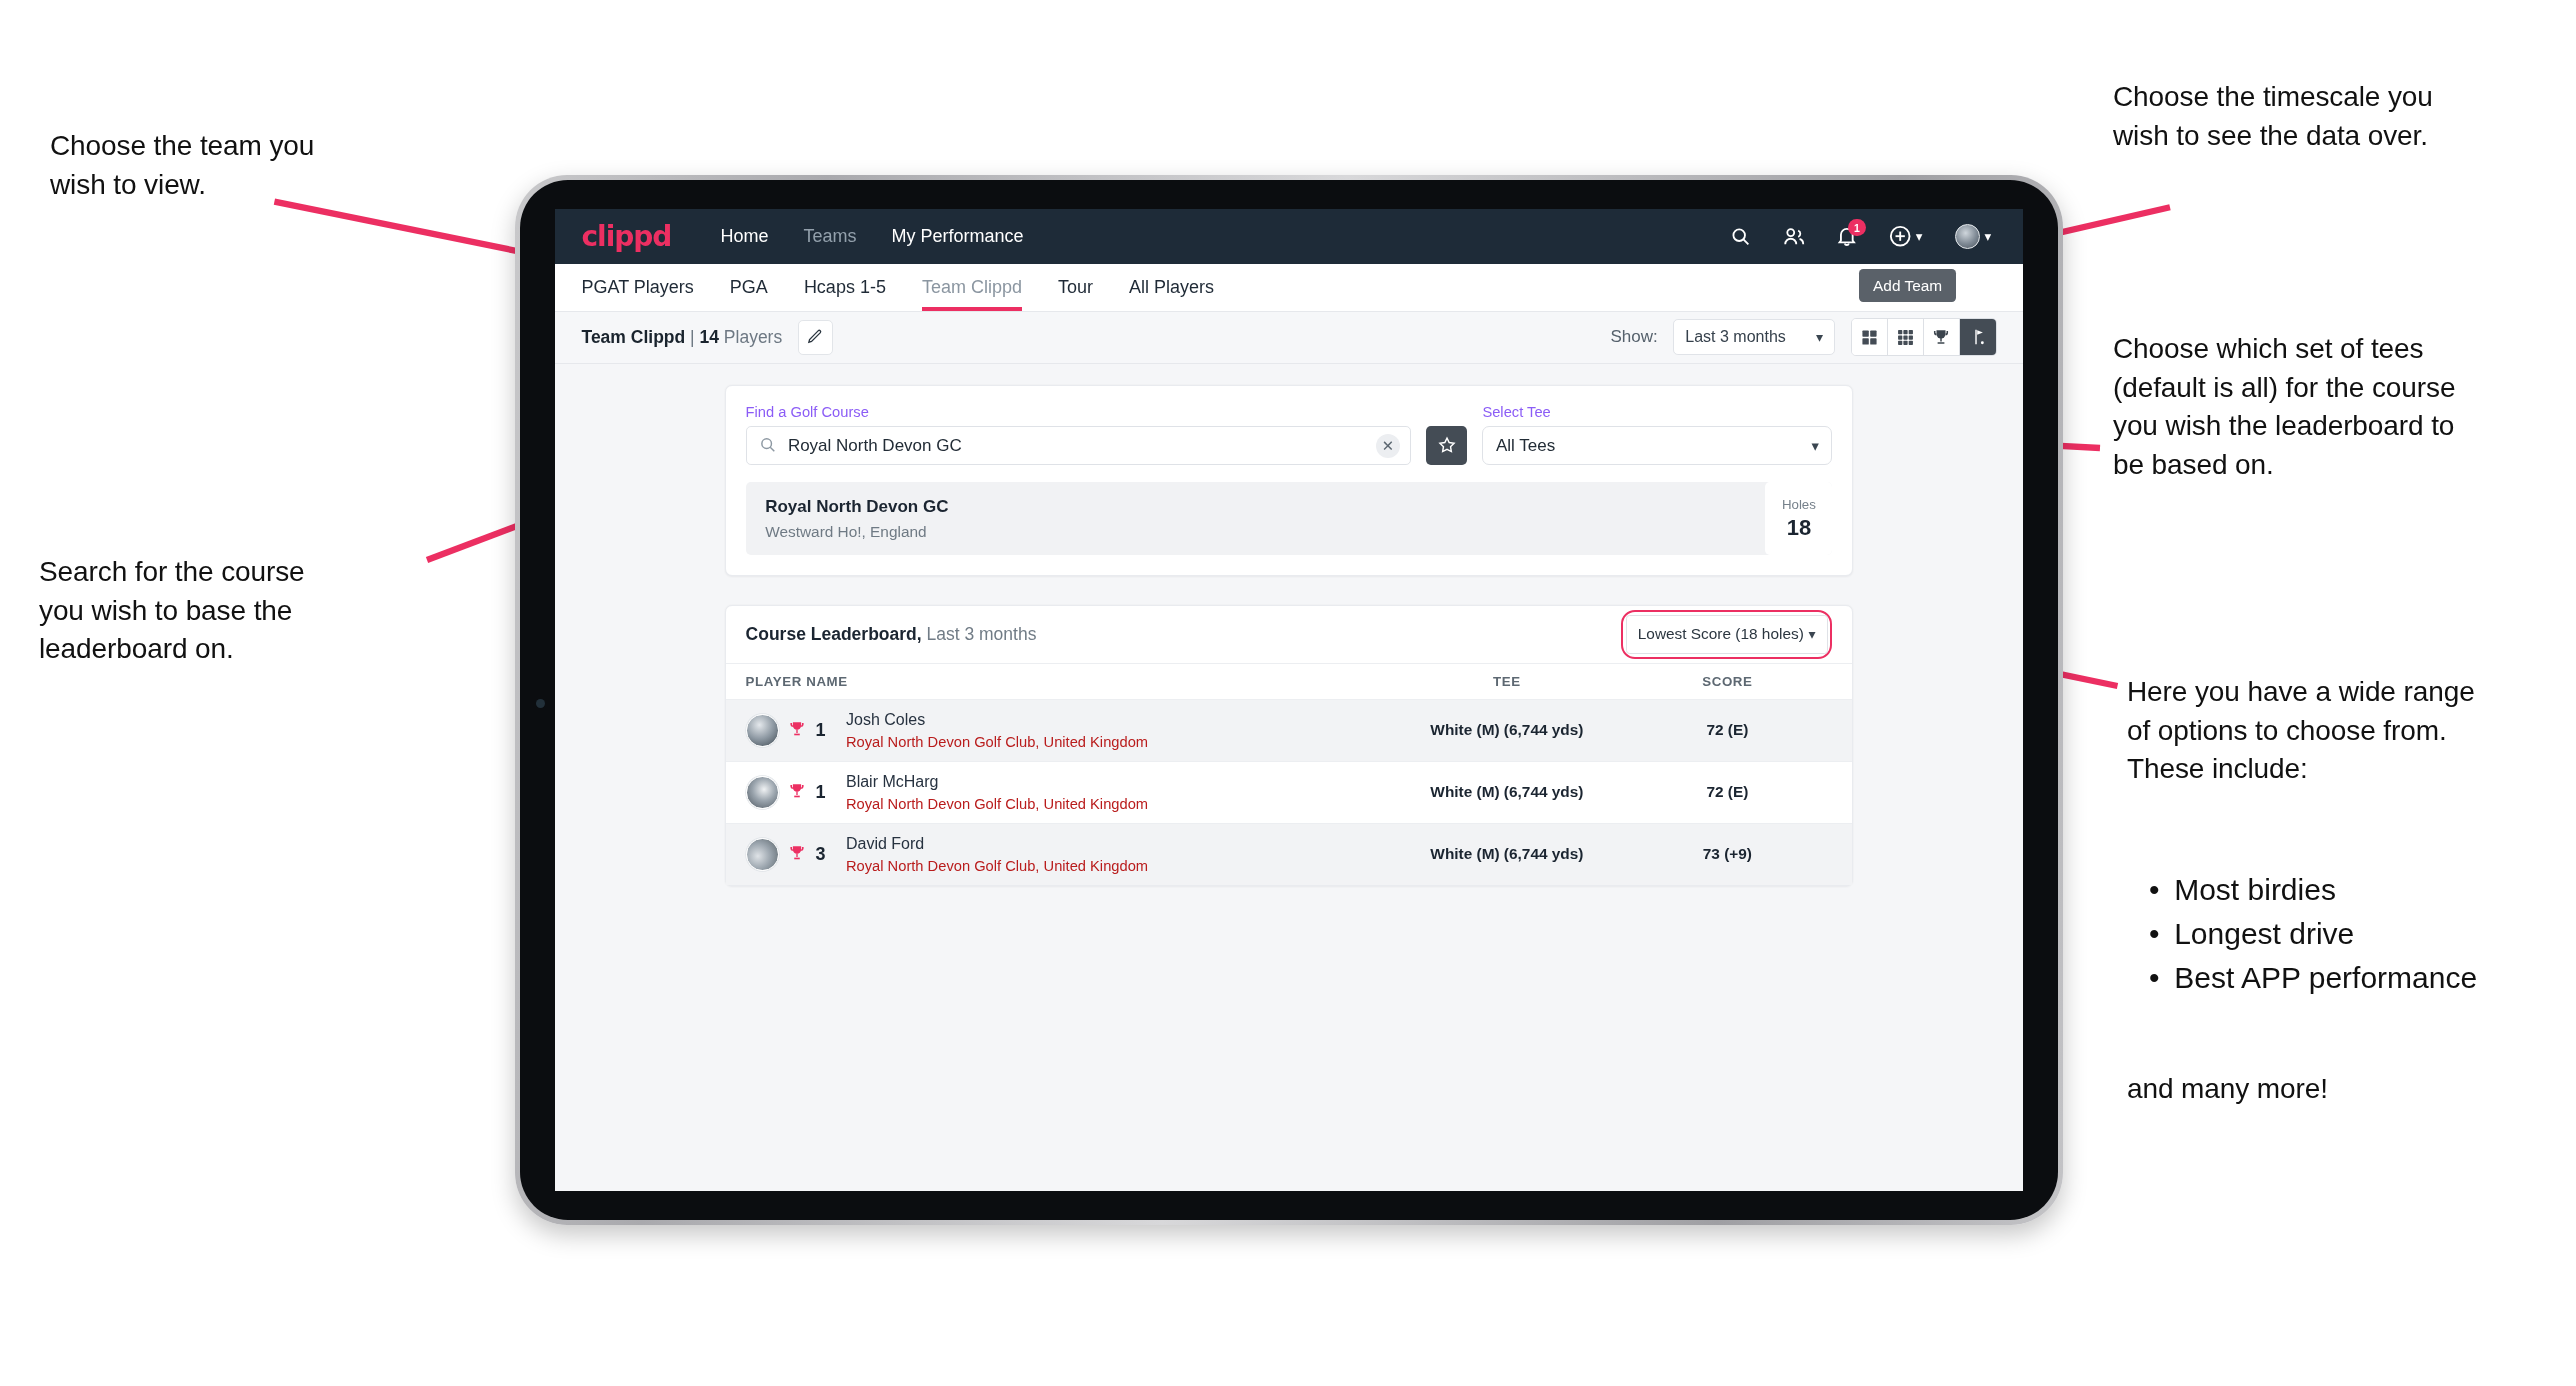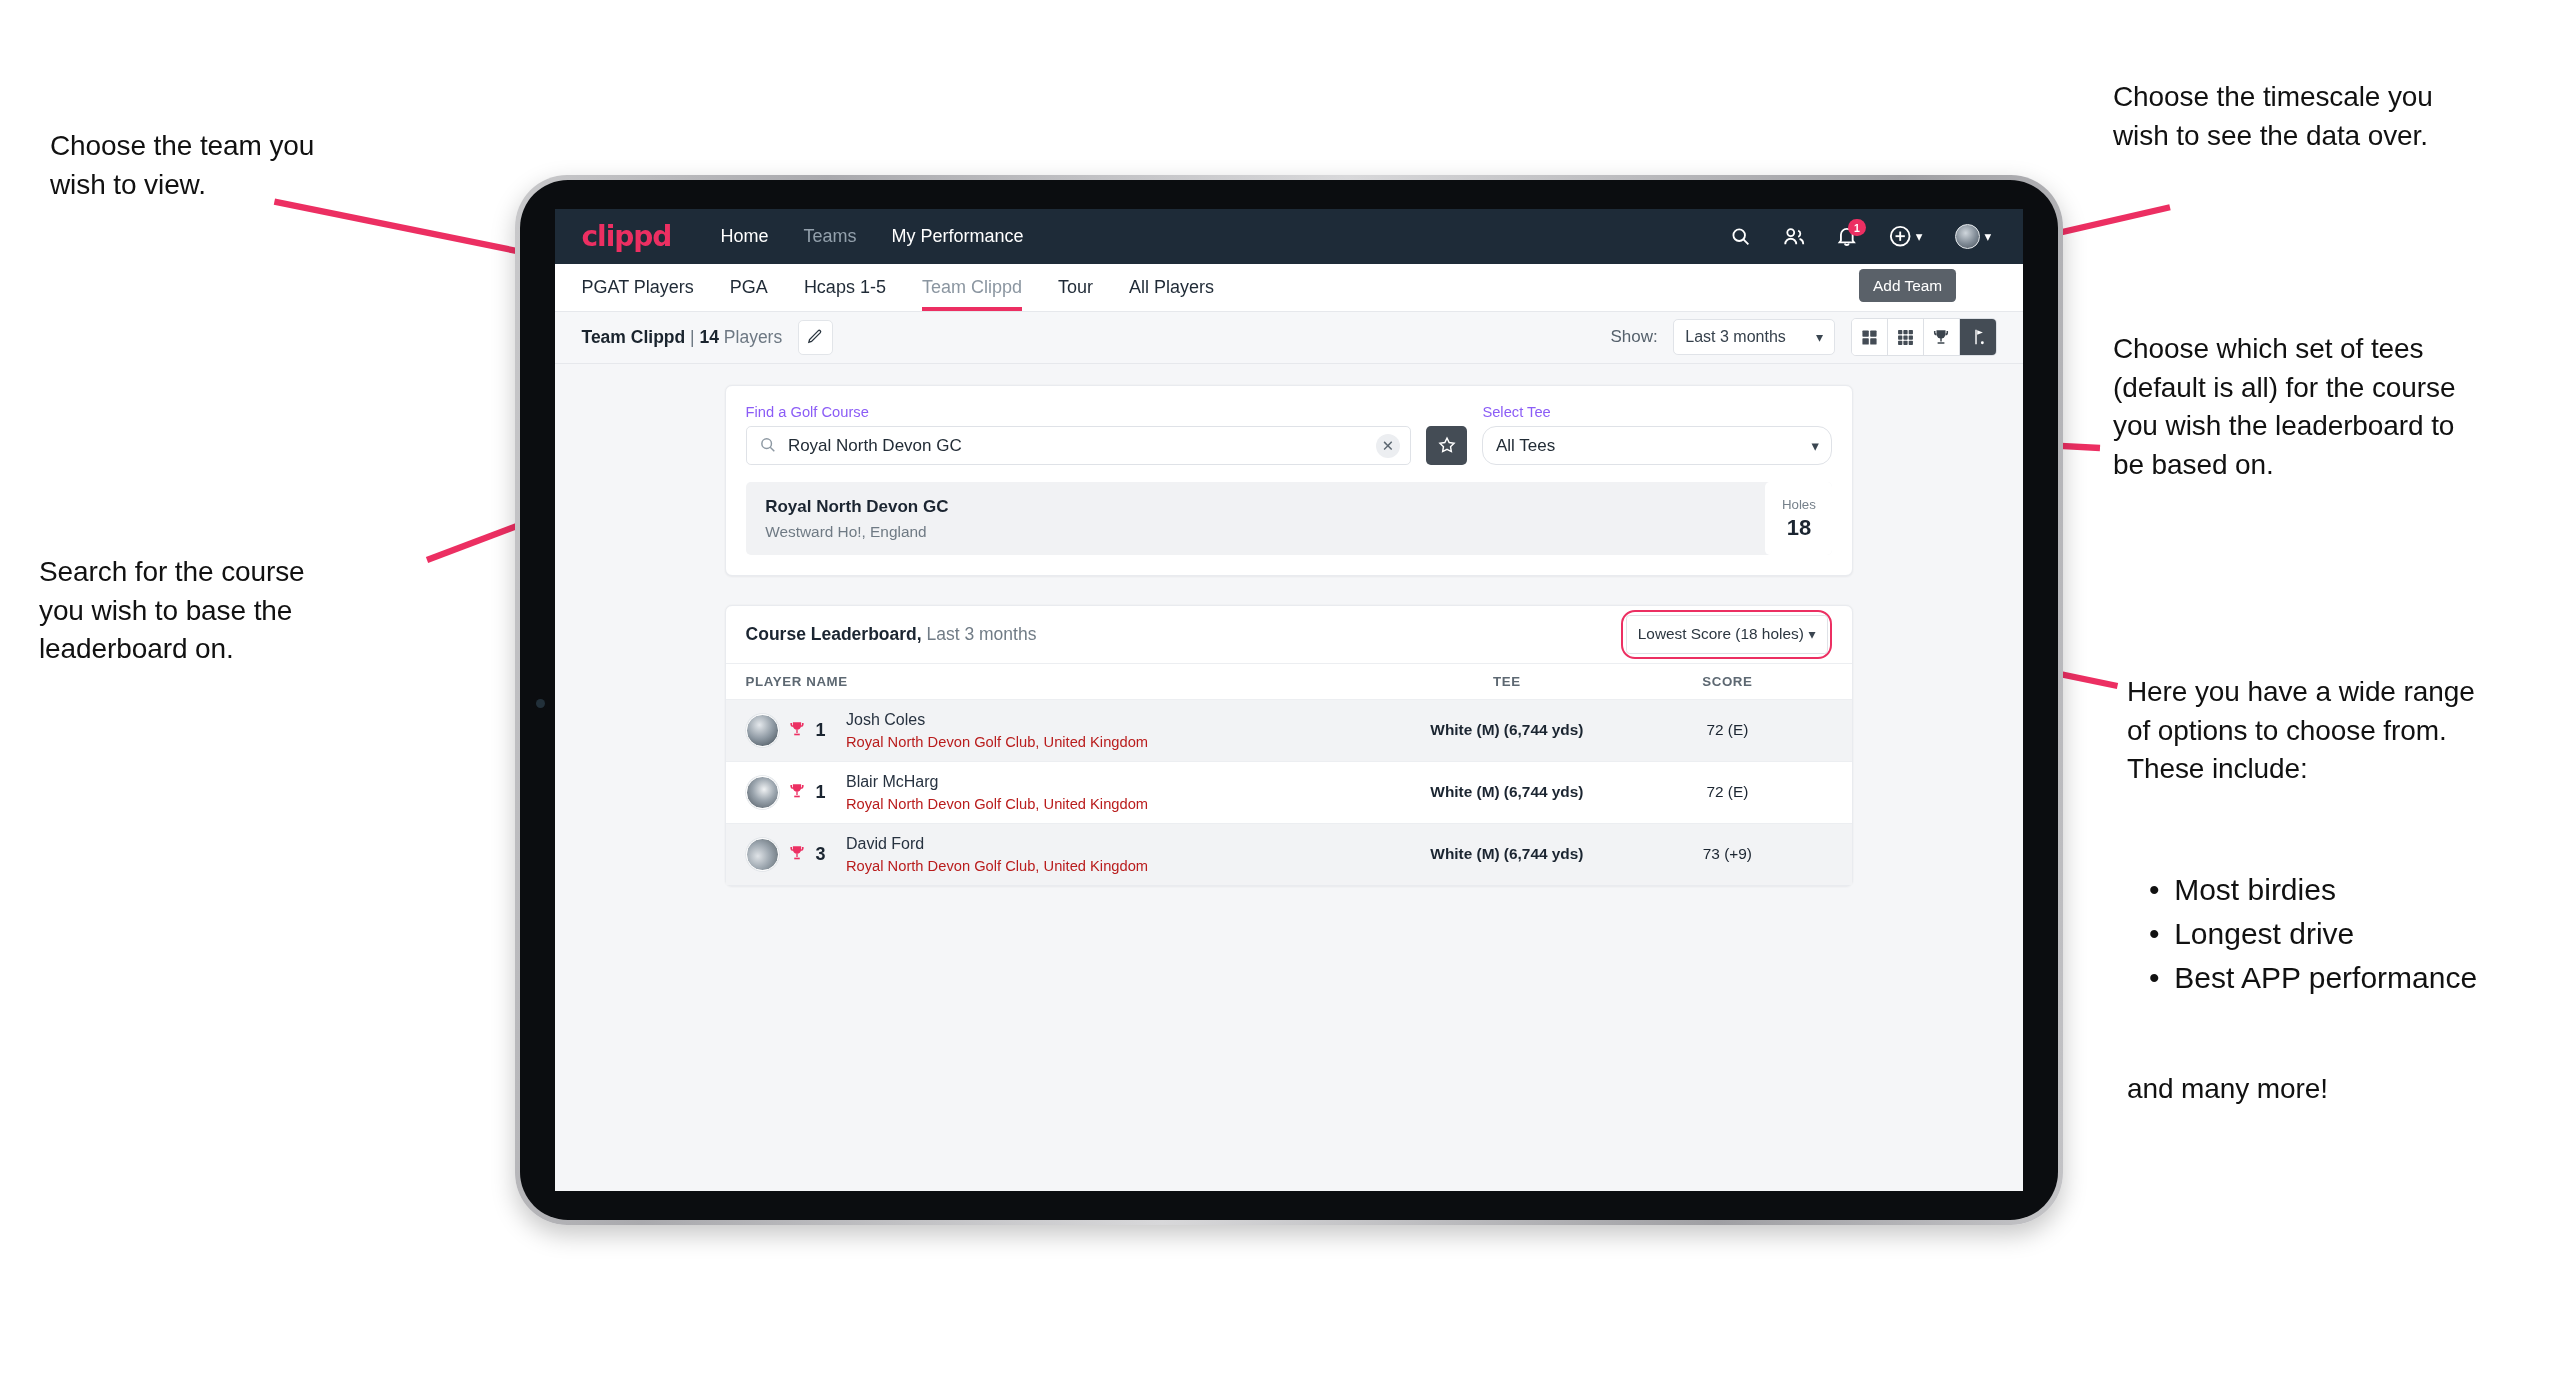--- a/index.html
+++ b/index.html
@@ -172,21 +172,21 @@
     margin-left: auto; width: 24px; height: 24px; border-radius: 50%;
     background: #eceef1; color: #5c6771; font-size: 14.7px;
     display: flex; align-items: center; justify-content: center;
   }
   .star-btn {
     width: 41px; height: 39px; background: #444c55; border-radius: 4.9px;
     display: flex; align-items: center; justify-content: center;
   }
   .tee-wrap { width: 350px; }
   .tee-select {
-    height: 39px; border: 0.7px solid #dfe2e7; border-radius: 14px; background: #fff;
+    height: 39px; border: 0.7px solid #dfe2e7; border-radius: 7px; background: #fff;
     display: flex; align-items: center; padding: 0 12.6px;
     font-size: 17px; color: #222c36;
   }
   .tee-select .cv { margin-left: auto; color: #3b4651; font-size: 14.7px; }
 
   .course-card {
     margin: 17px 0 0 0; background: #f1f2f4;
     border-radius: 4.9px; height: 73px;
     display: flex; align-items: center; padding: 0 0 0 19.6px;
   }
@@ -244,21 +244,21 @@
     flex: 0 0 auto;
   }
   .av.a2 { background: radial-gradient(circle at 55% 40%, #f0f2f4 0%, #9aa4ad 45%, #4b555e 100%); }
   .av.a3 { background: radial-gradient(circle at 35% 55%, #dfe3e7 0%, #98a2ab 50%, #596369 100%); }
   .trophy { margin-left: 9.8px; flex: 0 0 auto; }
   .rank { margin-left: 9px; font-size: 18px; color: #1b2531; font-weight: 700; width: 18px; }
   .pname { margin-left: 12.6px; }
   .pname .n { font-size: 16px; color: #273240; }
   .pname .club { font-size: 14.7px; color: #b91c1c; margin-top: 4.9px; }
   .tee-cell { width: 231px; text-align: center; font-size: 15.4px; color: #1b2531; font-weight: 700; }
-  .score-cell { width: 210px; text-align: center; font-size: 15.4px; color: #1b2531; font-weight: 400; }
+  .score-cell { width: 210px; text-align: center; font-size: 15.4px; color: #1b2531; font-weight: 700; }
 
   
   .tooltip {
     position: absolute; right: 67px; top: 60px;
     background: #5a6169; color: #ffffff;
     font-size: 15.4px; padding: 7.7px 14px; border-radius: 4.2px;
     z-index: 30;
   }
 </style>
 </head>

